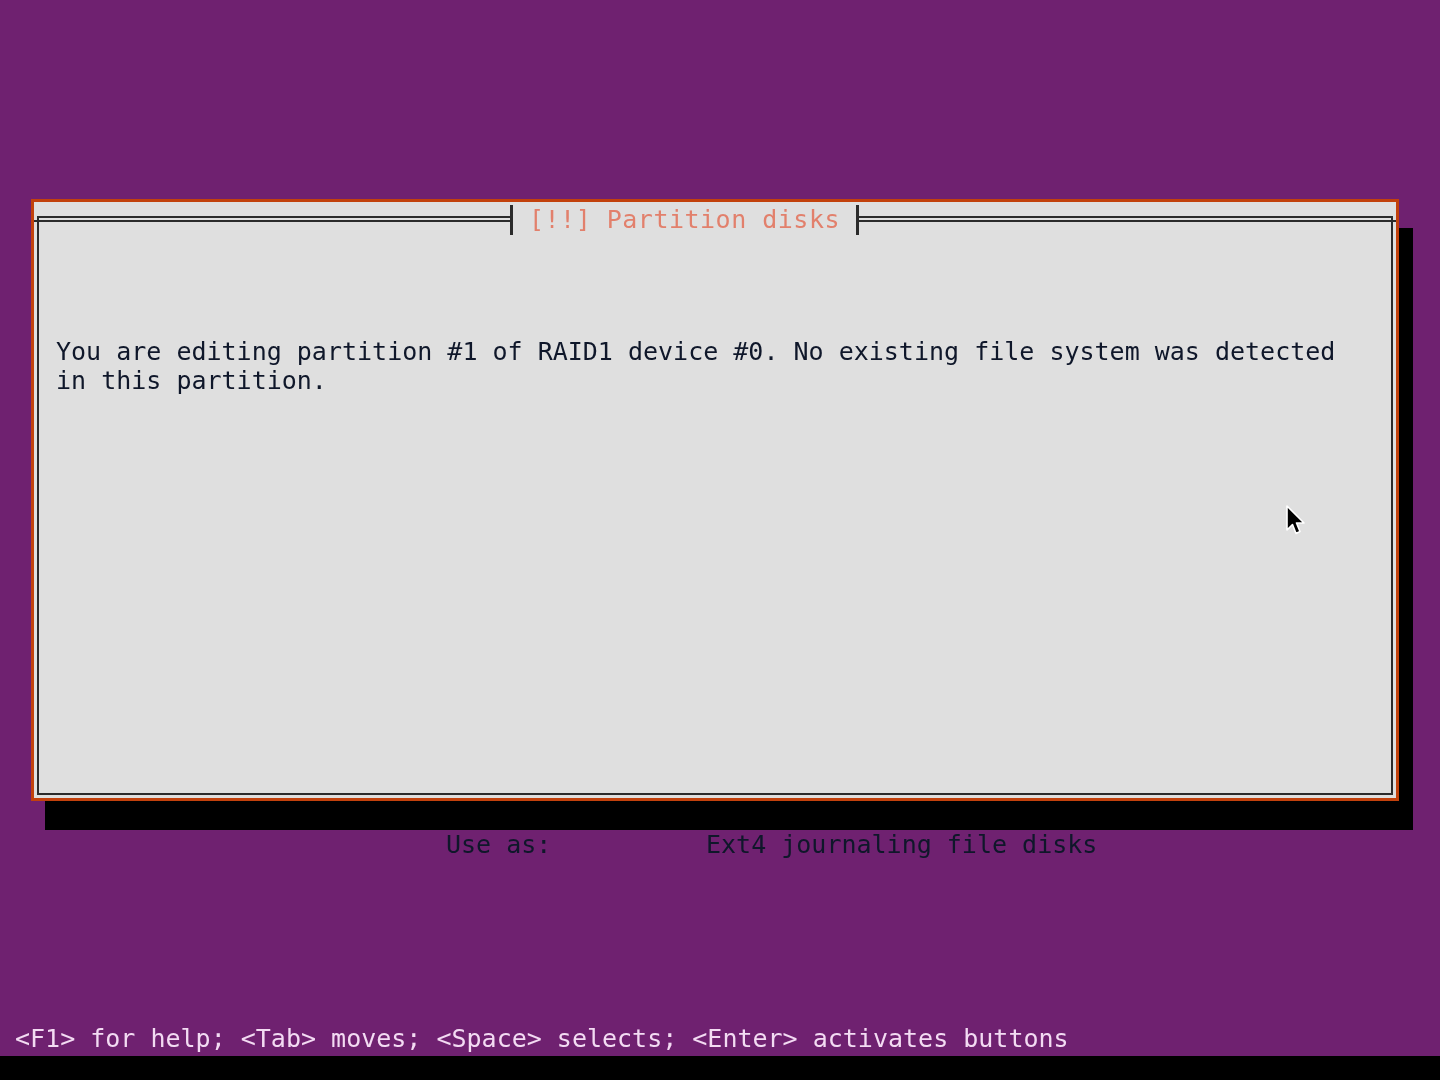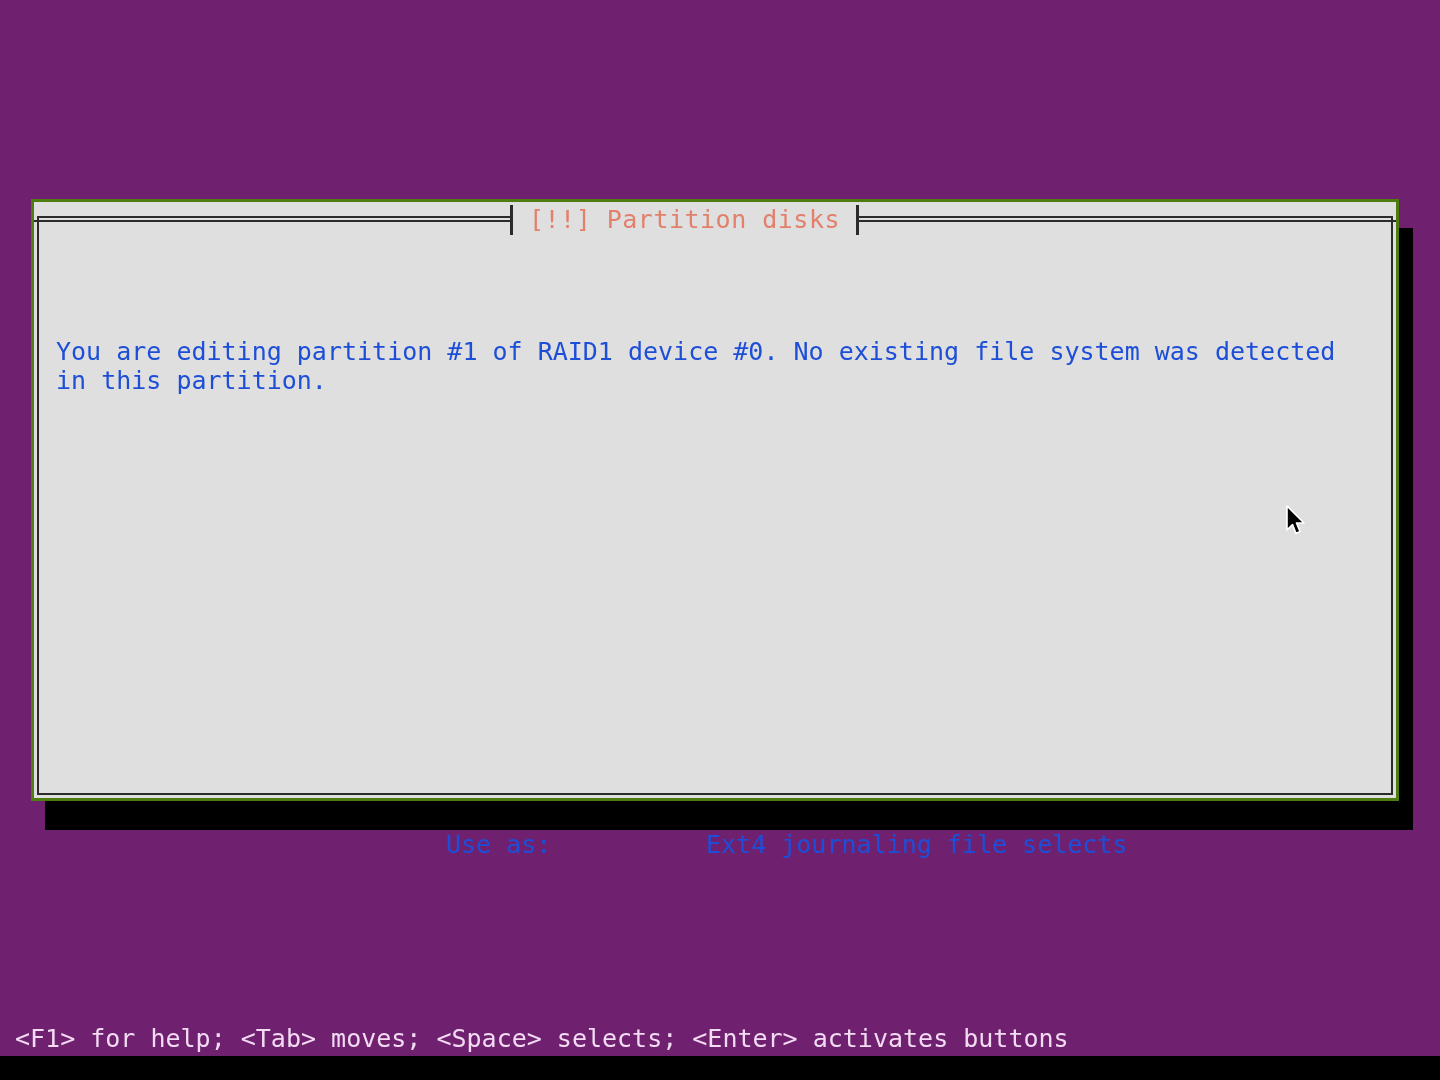--- a/index.html
+++ b/index.html
@@ -35,21 +35,21 @@
   }
 
   
   .dialog {
     position: absolute;
     left: 31px;
     top: 199px;
     width: 1368px;
     height: 602px;
     background: #dfdfdf;
-    border: 3px solid #4d7c0f;
+    border: 3px solid #c2410c;
     box-sizing: border-box;
   }
   
   .dialog-inner {
     position: absolute;
     left: 3px;
     top: 14px;
     right: 3px;
     bottom: 3px;
     border: 2px solid #2b2b2b;
@@ -96,21 +96,21 @@
 
   
   .dialog-body {
     position: absolute;
     left: 0;
     top: 0;
     right: 0;
     bottom: 0;
     padding: 48px 22px 0 22px;
     box-sizing: border-box;
-    color: #1d4ed8;
+    color: #0f172a;
     font-size: 25px;
     line-height: 29px;
     white-space: pre;
     letter-spacing: 0px;
   }
   .para {
     white-space: pre-wrap;
     margin: 0;
     max-width: 1285px;
   }
@@ -189,21 +189,21 @@
 
       <p class="para">You are editing partition #1 of RAID1 device #0. No existing file system was detected in this partition.</p>
 
       <div class="blank"></div>
 
 
       <div class="blank"></div>
 
       <div class="settings">
 
-        <div class="row"><span class="k">Use as:</span><span class="v">Ext4 journaling file selects</span></div>
+        <div class="row"><span class="k">Use as:</span><span class="v">Ext4 journaling file disks</span></div>
 
         <div class="blank"></div>
 
         
 
         
 
         
 
         

